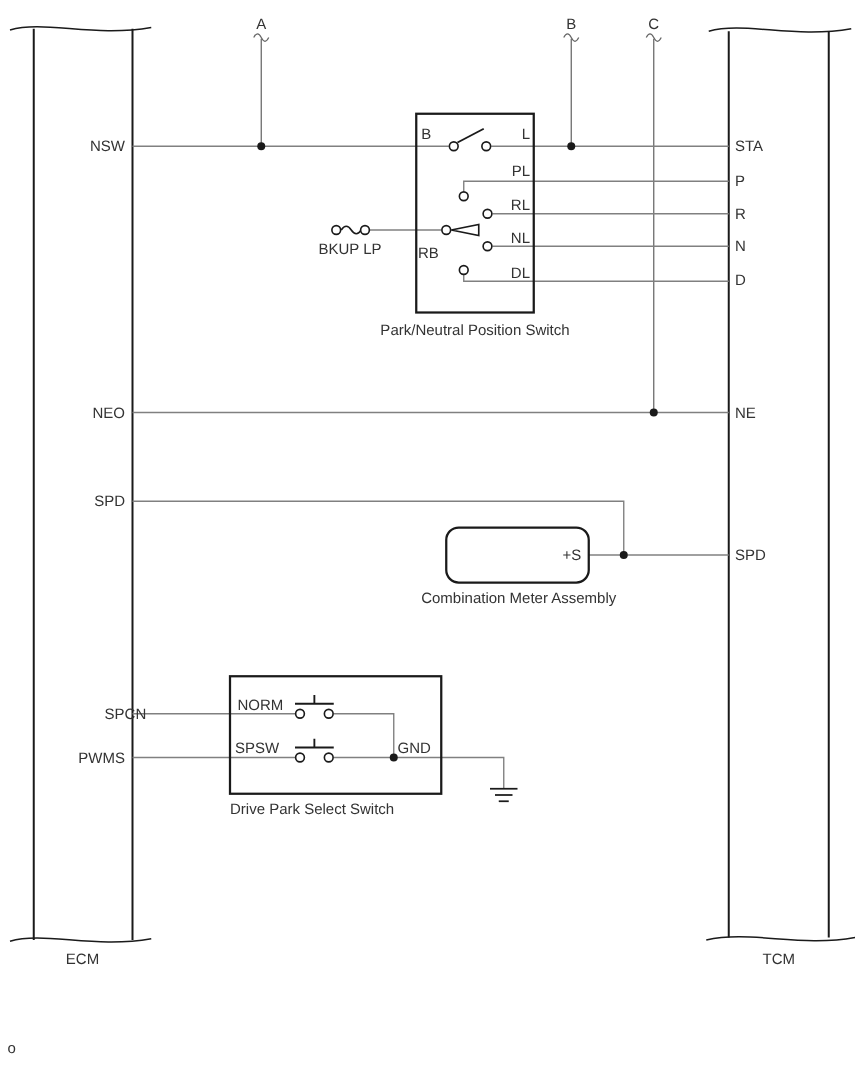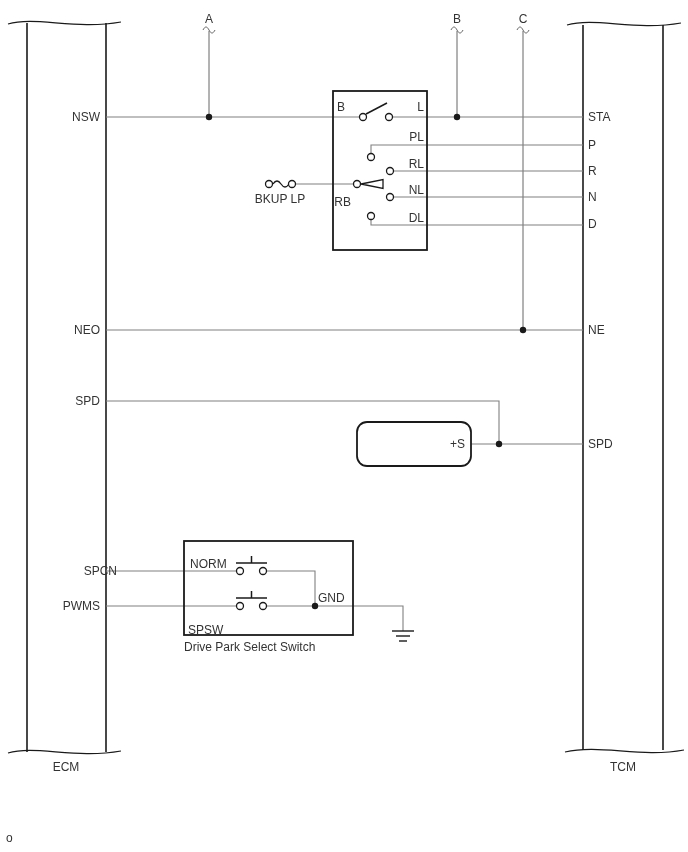--- a/index.html
+++ b/index.html
@@ -150,27 +150,29 @@
   <span class="lbl" style="left:588px;top:323px;">NE</span>
   <span class="lbl" style="left:588px;top:437px;">SPD</span>
 
   <span class="lbl" style="left:337px;top:100px;">B</span>
   <span class="lbl r" style="left:384px;top:100px;width:40px;">L</span>
   <span class="lbl r" style="left:384px;top:130px;width:40px;">PL</span>
   <span class="lbl r" style="left:384px;top:157px;width:40px;">RL</span>
   <span class="lbl r" style="left:384px;top:183px;width:40px;">NL</span>
   <span class="lbl r" style="left:384px;top:211px;width:40px;">DL</span>
   <span class="lbl r" style="left:311px;top:168px;width:40px;margin-top:27px;">RB</span>
+  <span class="lbl c" style="left:270px;top:257px;width:220px;">Park/Neutral Position Switch</span>
 
   <span class="lbl c" style="left:245px;top:192px;width:70px;">BKUP LP</span>
 
   <span class="lbl r" style="left:425px;top:437px;width:40px;">+S</span>
+  <span class="lbl c" style="left:305px;top:471px;width:220px;">Combination Meter Assembly</span>
 
   <span class="lbl" style="left:190px;top:557px;">NORM</span>
-  <span class="lbl" style="left:188px;top:591px;margin-top:32px;">SPSW</span>
+  <span class="lbl" style="left:188px;top:591px;">SPSW</span>
   <span class="lbl" style="left:318px;top:591px;">GND</span>
   <span class="lbl" style="left:184px;top:640px;">Drive Park Select Switch</span>
 
   <span class="lbl c" style="left:36px;top:760px;width:60px;">ECM</span>
   <span class="lbl c" style="left:593px;top:760px;width:60px;">TCM</span>
 
   <span class="lbl" style="left:6px;top:831px;">o</span>
 
 </div>
 

